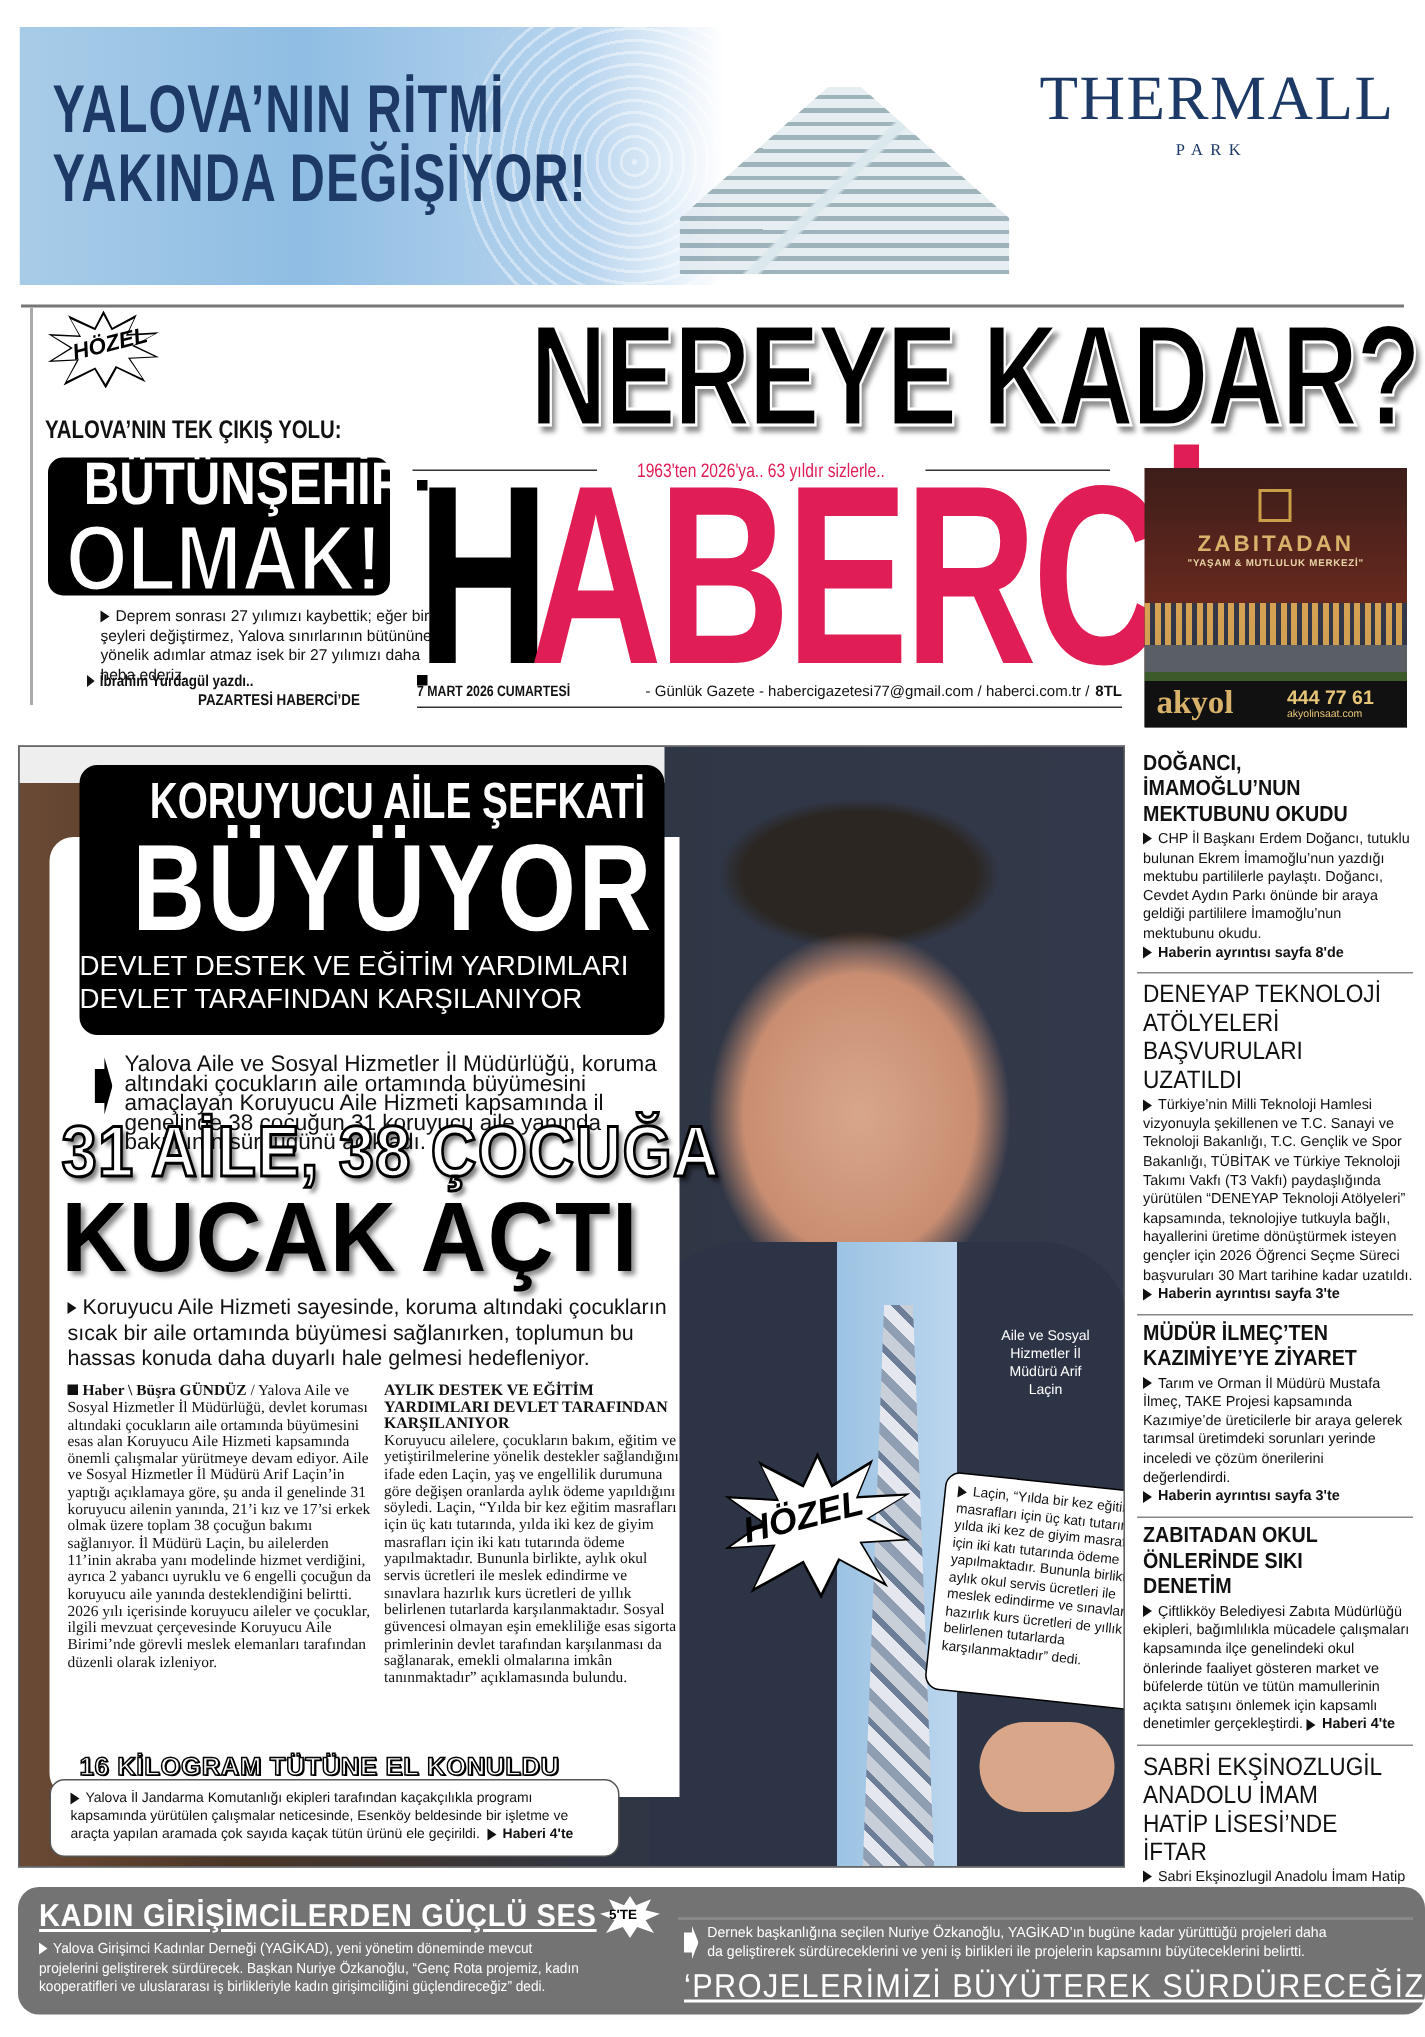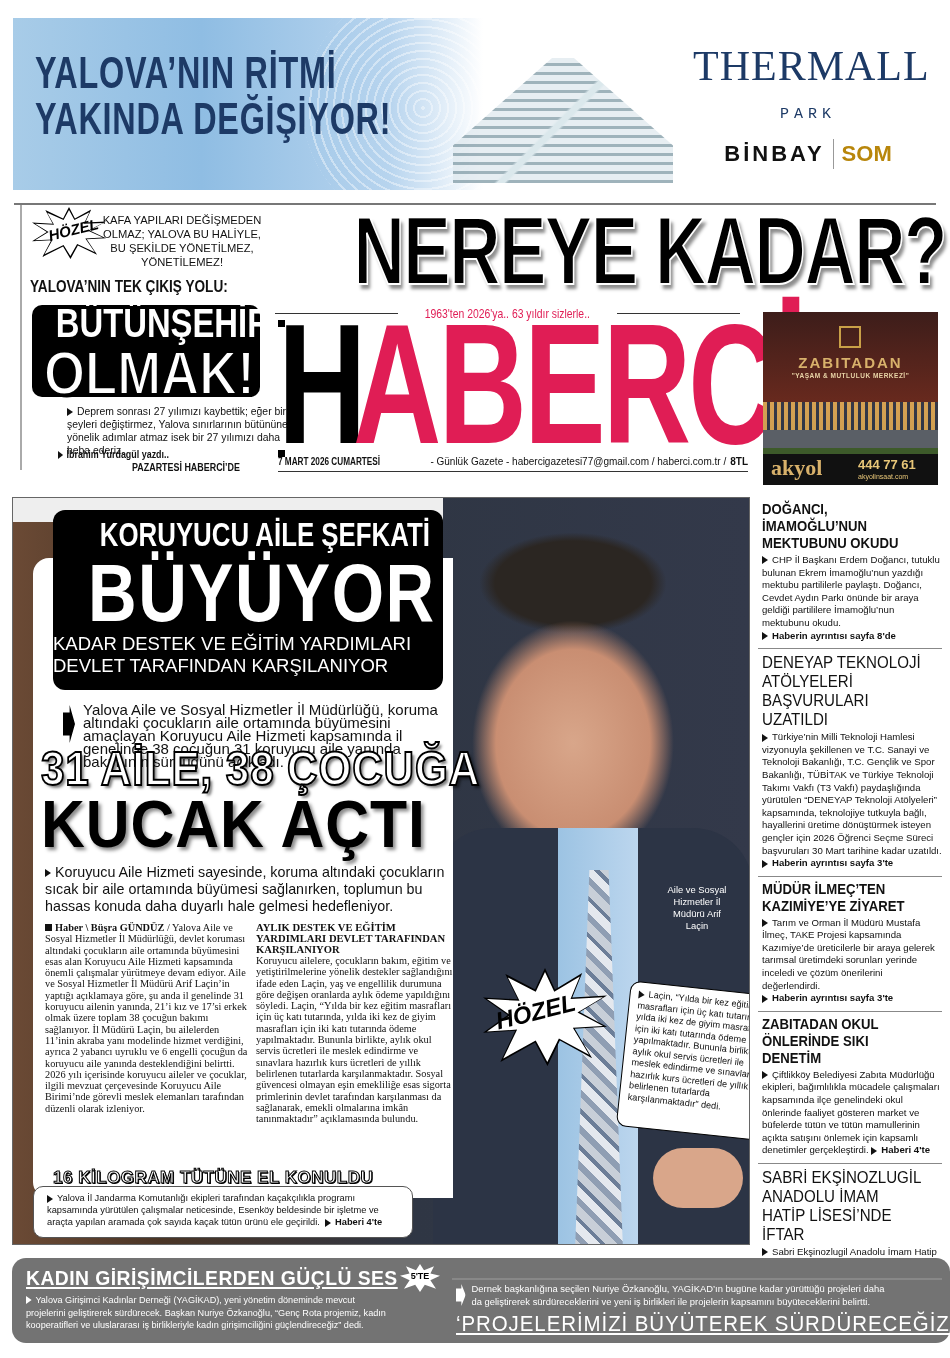--- a/index.html
+++ b/index.html
@@ -15,21 +15,21 @@
     background: repeating-radial-gradient(circle, rgba(255,255,255,0.5) 0 2px, rgba(255,255,255,0) 2px 8px); opacity: .8; }
   .ad-top .slogan { position: absolute; left: 22px; top: 32px; font-family: "Liberation Sans", sans-serif; font-weight: 700;
     color: #1d3a66; font-size: 45px; line-height: 46px; transform: scaleX(0.72); transform-origin: left top; letter-spacing: 1px; }
   .ad-top .building { position: absolute; left: 440px; top: 40px; width: 220px; height: 125px;
     background:
       linear-gradient(135deg, transparent 48%, #cfe0e6 49%, #cfe0e6 51%, transparent 52%),
       repeating-linear-gradient(0deg, #7f9aa5 0 3px, #dfe9ee 3px 9px);
     clip-path: polygon(0 70%, 45% 0, 55% 0, 100% 70%, 100% 100%, 0 100%); opacity: .75; }
   .ad-top .brand { position: absolute; left: 680px; top: 26px; width: 230px; text-align: center; }
   .ad-top .thermall { font-family: "Liberation Serif", serif; color: #1d3a66; font-size: 42px; letter-spacing: 1px; line-height: 44px; }
-  .ad-top .park { font-family: Liberation Mono, monospace; color: #1d3a66; font-size: 15px; letter-spacing: 5px; margin-top: 18px; }
+  .ad-top .park { font-family: Liberation Serif, serif; color: #1d3a66; font-size: 11px; letter-spacing: 5px; margin-top: 6px; }
   .ad-top .partners { margin-top: 16px; font-size: 22px; font-weight: 700; display: flex; justify-content: center; align-items: center; gap: 8px; }
   .ad-top .binbay { color: #111; letter-spacing: 3px; }
   .ad-top .sep { width: 1px; height: 30px; background: #999; }
   .ad-top .som { color: #b8860b; }
 
   
   .rule-top { left: 14px; top: 203px; width: 922px; height: 2px; background: #777; }
   .promo-left { left: 20px; top: 205px; width: 243px; height: 265px; border-left: 2px solid #aaa; }
   .burst { position: absolute; background: #fff; clip-path: polygon(50% 0%, 58% 22%, 80% 5%, 72% 30%, 100% 28%, 78% 45%, 100% 60%, 74% 62%, 88% 92%, 62% 74%, 52% 100%, 42% 76%, 14% 96%, 26% 64%, 0% 66%, 20% 48%, 0% 30%, 28% 32%, 18% 6%, 42% 22%); }
   .burst-outline { position: absolute; background: #000; }
@@ -117,56 +117,50 @@
   .side h3.light { font-weight: 400; font-size: 16.8px; line-height: 19px; }
   .side p { font-size: 9.6px; line-height: 12.6px; color: #111; }
   .side .more { font-weight: 700; }
 
   
   .bottom { left: 12px; top: 1258px; width: 938px; height: 85px; background: #737373; border-radius: 14px; color: #fff; }
   .bottom .leftpart { position: absolute; left: 14px; top: 8px; width: 410px; }
   .bottom .title1 { font-size: 21px; font-weight: 700; text-decoration: underline; letter-spacing: .5px; transform: scaleX(.92); transform-origin: left; white-space: nowrap; }
   .bottom .p1 { font-size: 9.7px; line-height: 12.5px; margin-top: 4px; transform: scaleX(.94); transform-origin: left; white-space: nowrap; }
   .bottom .badge { position: absolute; left: 388px; top: 6px; width: 40px; height: 28px; background: #fff; clip-path: polygon(50% 0,60% 22%,85% 8%,76% 34%,100% 42%,76% 58%,90% 88%,62% 74%,50% 100%,38% 74%,10% 88%,24% 58%,0 42%,24% 34%,15% 8%,40% 22%); }
-  .bottom .badge-t { position: absolute; left: 394px; top: 13px; width: 28px; text-align: center; font-size: 9px; font-weight: 900; color: #000; }
+  .bottom .badge-t { position: absolute; left: 394px; top: 13px; width: 28px; text-align: left; font-size: 9px; font-weight: 900; color: #000; }
   .bottom .grayline { position: absolute; left: 440px; top: 20px; width: 490px; height: 2px; background: #888; }
   .bottom .rightpart { position: absolute; left: 444px; top: 25px; width: 486px; }
   .bottom .p2 { font-size: 9.7px; line-height: 12.5px; padding-left: 16px; position: relative; transform: scaleX(.97); transform-origin: left; white-space: nowrap; }
   .bottom .p2 .arr { position: absolute; left: 0; top: 1px; width: 10px; height: 22px; background: #fff; clip-path: polygon(0 20%, 55% 20%, 55% 0, 100% 50%, 55% 100%, 55% 80%, 0 80%); }
   .bottom .title2 { font-size: 22px; font-weight: 400; text-decoration: underline; margin-top: 3px; letter-spacing: 1px; white-space: nowrap; transform: scaleX(.93); transform-origin: left; }
 </style>
 </head>
 <body>
 
 <div class="abs ad-top">
   <div class="blue"></div>
   <div class="rings"></div>
   <div class="slogan">
     <div>YALOVA’NIN RİTMİ</div>
     <div>YAKINDA DEĞİŞİYOR!</div>
   </div>
   <div class="building"></div>
   <div class="brand">
     <div class="thermall">THERMALL</div>
     <div class="park">PARK</div>
-    <div class="partners">
-      <span class="binbay">BİNBAY</span>
-      <span class="sep"></span>
-      <span class="som">SOM</span>
-    </div>
   </div>
 </div>
 
 <div class="abs rule-top"></div>
 
 <div class="abs promo-left">
   <div class="burst-outline" style="left:10px;top:2px;width:74px;height:52px;clip-path: polygon(50% 0%, 58% 22%, 80% 5%, 72% 30%, 100% 28%, 78% 45%, 100% 60%, 74% 62%, 88% 92%, 62% 74%, 52% 100%, 42% 76%, 14% 96%, 26% 64%, 0% 66%, 20% 48%, 0% 30%, 28% 32%, 18% 6%, 42% 22%);"></div>
   <div class="burst" style="left:13px;top:5px;width:68px;height:46px;"></div>
   <div class="burst-text" style="left:26px;top:16px;font-size:15px;">HÖZEL</div>
-  <div class="kafa">KAFA YAPILARI DEĞİŞMEDEN OLMAZ; YALOVA BU HALİYLE, BU ŞEKİLDE YÖNETİLMEZ, YÖNETİLEMEZ!</div>
   <div class="tek">YALOVA’NIN TEK ÇIKIŞ YOLU:</div>
   <div class="bsbox"></div>
   <div class="bs1">BÜTÜNŞEHİR</div>
   <div class="bs2">OLMAK!</div>
   <div class="desc"><span class="tri"></span><span>Deprem sonrası 27 yılımızı kaybettik; eğer bir şeyleri değiştirmez, Yalova sınırlarının bütününe yönelik adımlar atmaz isek bir 27 yılımızı daha heba ederiz.</span></div>
   <div class="author"><span class="tri"></span><span>İbrahim Yurdagül yazdı..</span></div>
   <div class="pazartesi">PAZARTESİ HABERCİ’DE</div>
 </div>
 
 <div class="abs nereye">NEREYE KADAR?</div>
@@ -205,21 +199,21 @@
   <div class="photo-shirt"></div>
   <div class="photo-tie"></div>
   <div class="photo-hand"></div>
   <div class="topwhite"></div>
 
   <div class="card-clip"></div>
 
   <div class="head-box">
     <div class="l1">KORUYUCU AİLE ŞEFKATİ</div>
     <div class="l2">BÜYÜYOR</div>
-    <div class="l3">KADAR DESTEK VE EĞİTİM YARDIMLARI</div>
+    <div class="l3">DEVLET DESTEK VE EĞİTİM YARDIMLARI</div>
     <div class="l3">DEVLET TARAFINDAN KARŞILANIYOR</div>
   </div>
 
   <div class="intro">
     <span class="arrow"></span>
     <span>Yalova Aile ve Sosyal Hizmetler İl Müdürlüğü, koruma altındaki çocukların aile ortamında büyümesini amaçlayan Koruyucu Aile Hizmeti kapsamında il genelinde 38 çocuğun 31 koruyucu aile yanında bakımının sürdüğünü açıkladı.</span>
   </div>
 
   <div class="big1">31 AİLE, 38 ÇOCUĞA</div>
   <div class="big2">KUCAK AÇTI</div>

